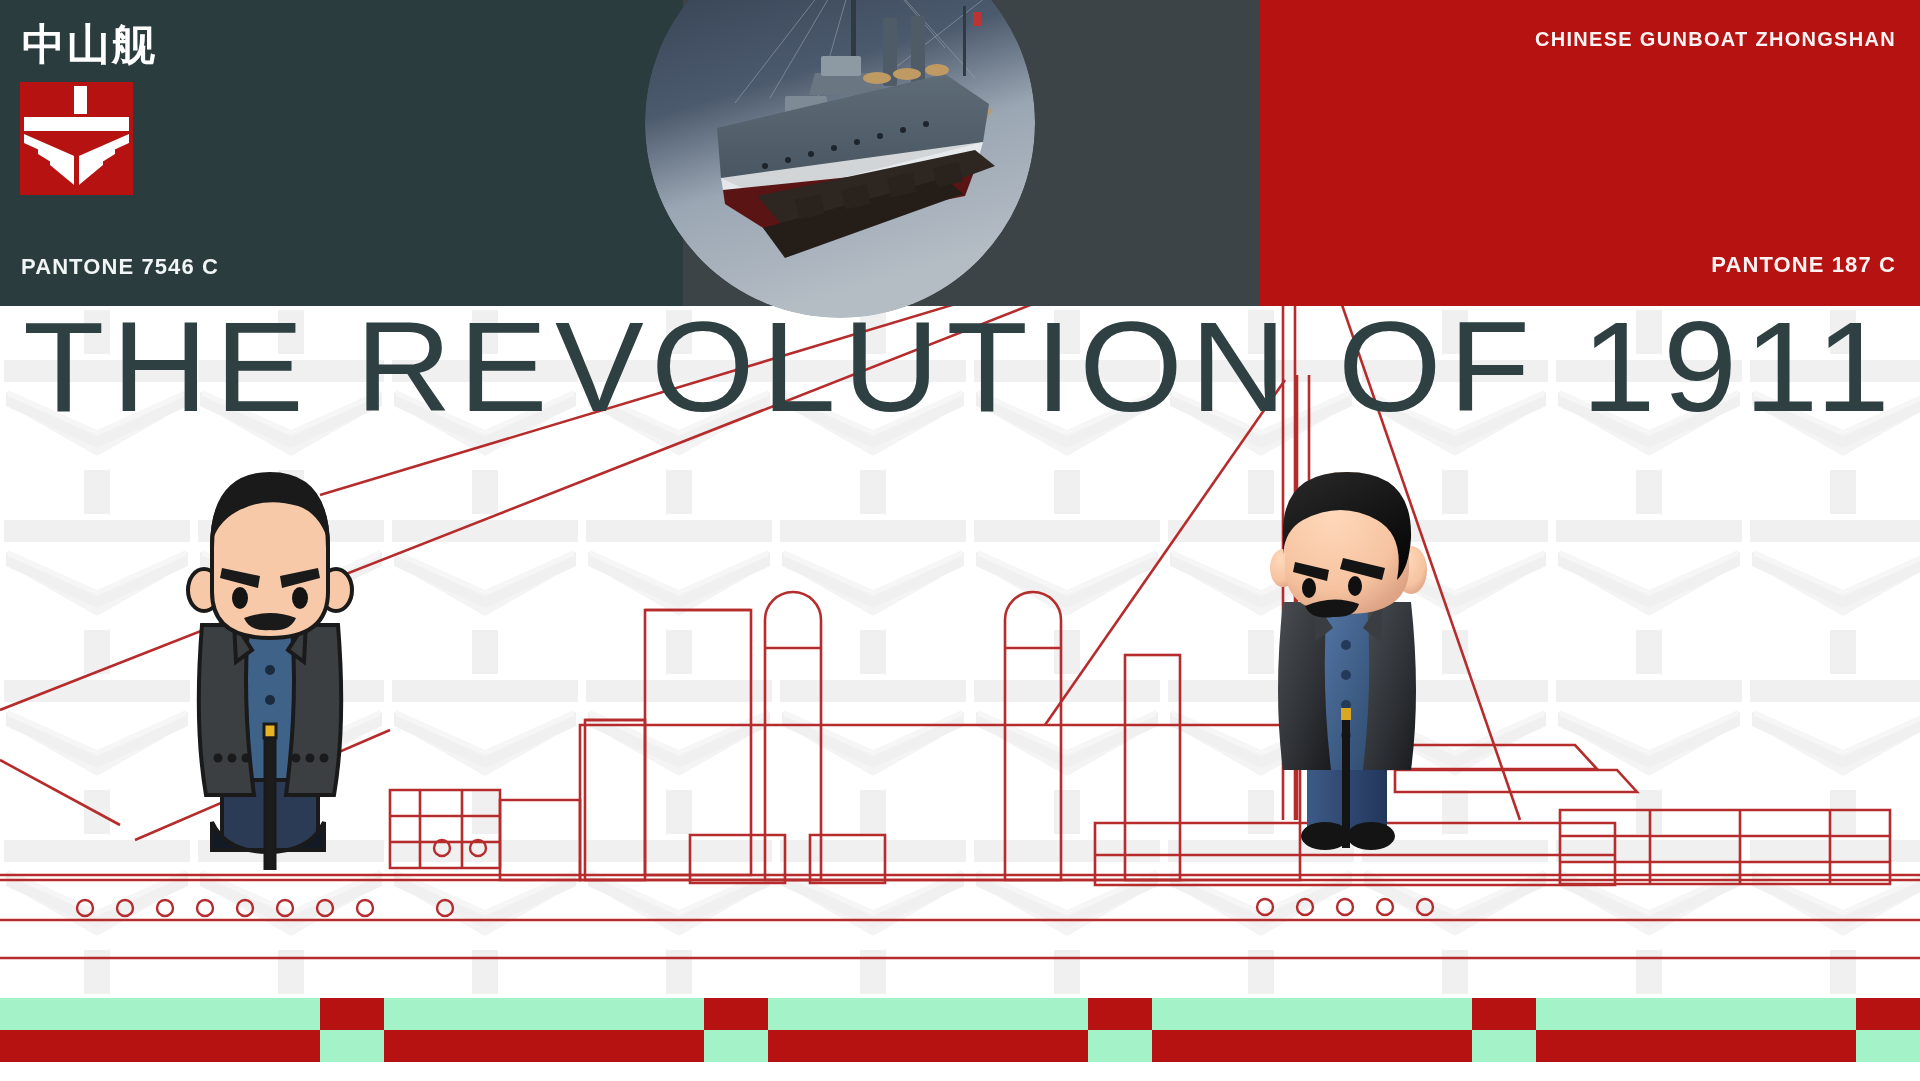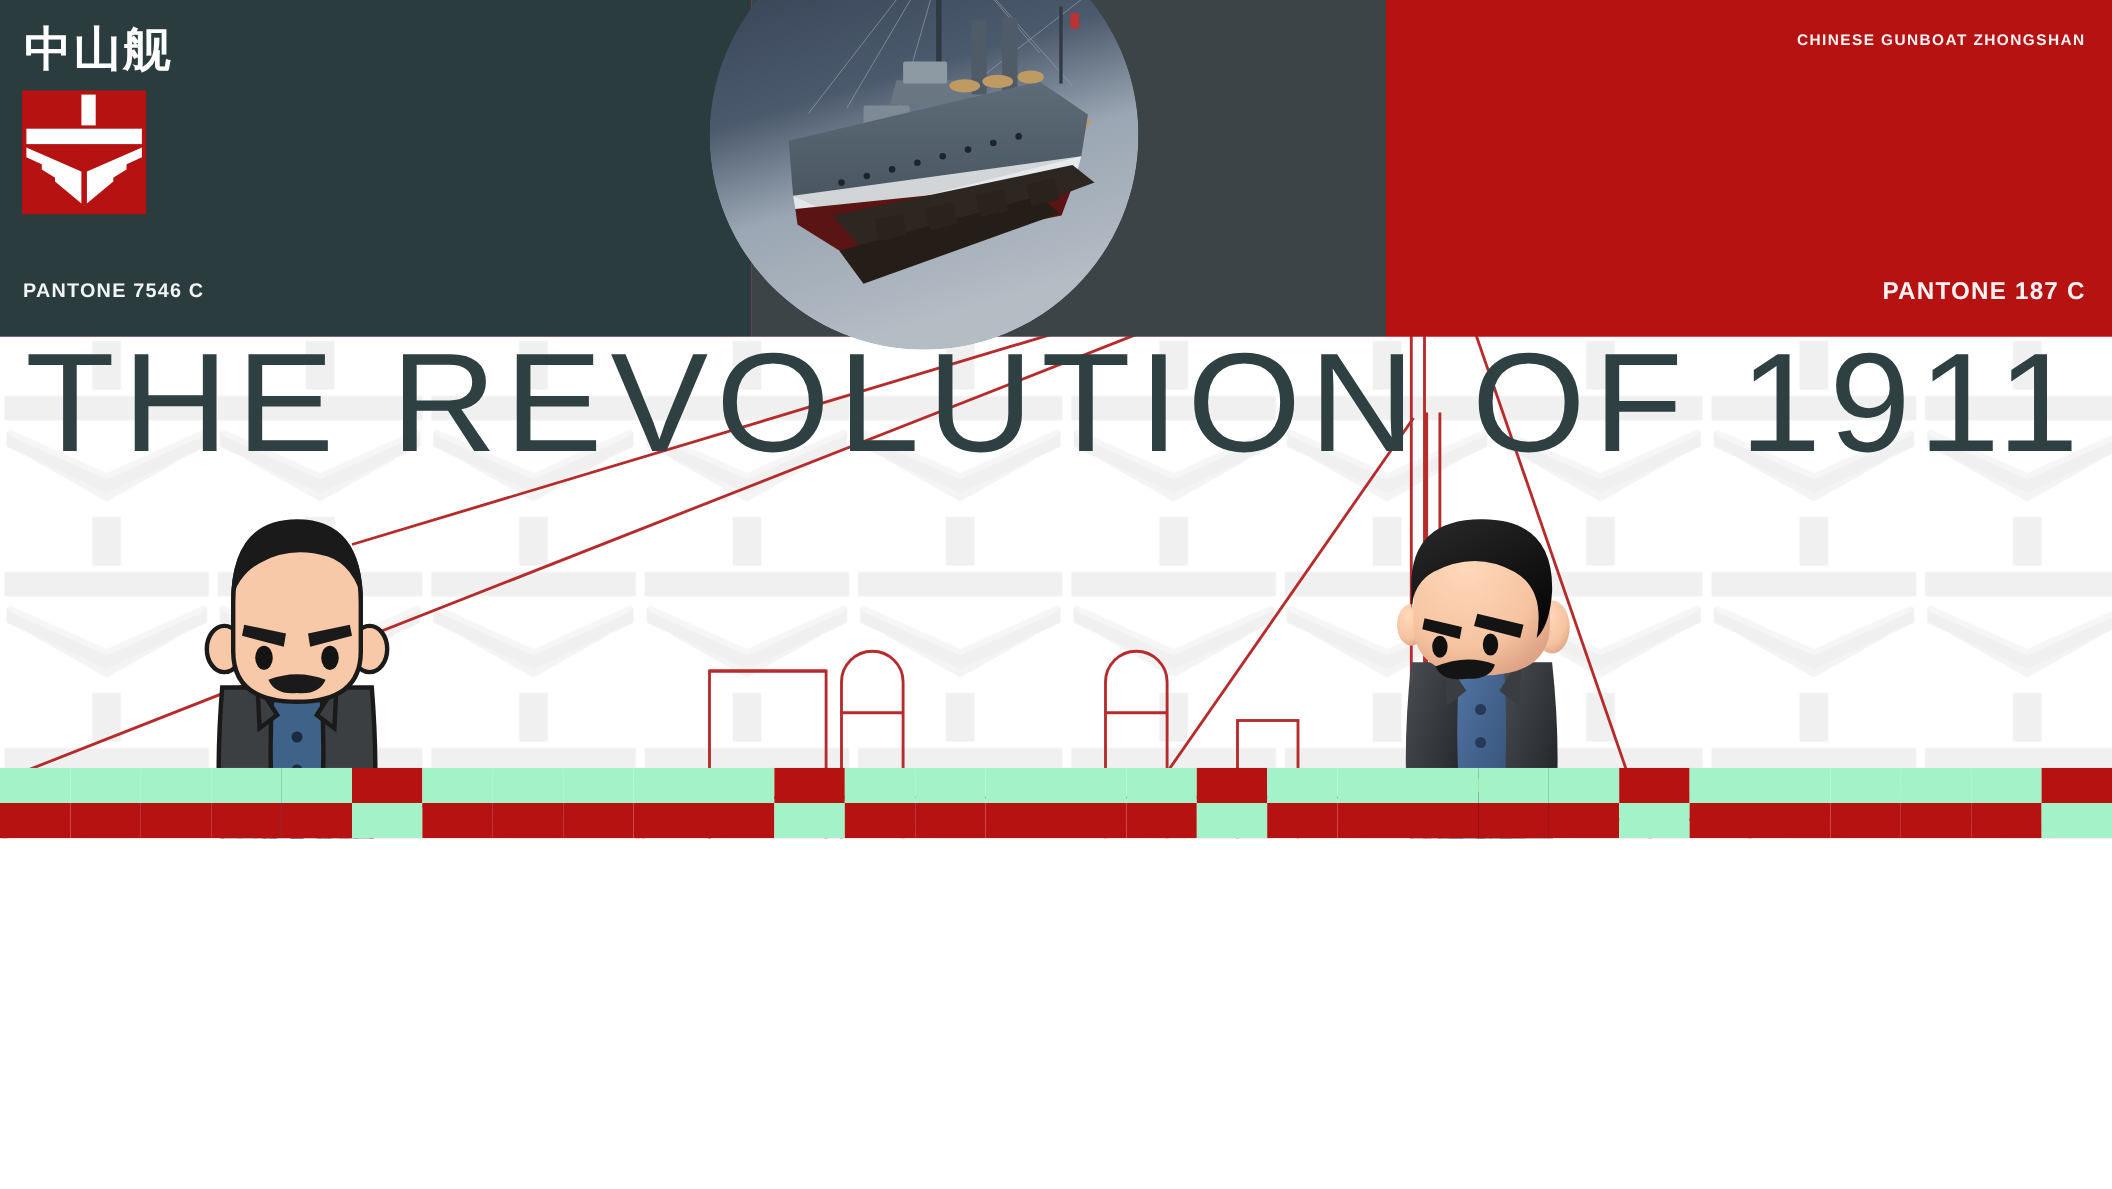--- a/index.html
+++ b/index.html
@@ -6,21 +6,21 @@
   html, body {
     width: 1920px; height: 1081px;
     overflow: hidden;
     background: #ffffff;
     font-family: "Liberation Sans", sans-serif;
   }
 
   #poster {
     position: relative;
     width: 1920px;
-    height: 762px;
+    height: 1062px;
     overflow: hidden;
     background: #ec4899;
   }
 
   
   .bg-pattern {
     position: absolute;
     left: 0; top: 306px;
     width: 1920px; height: 775px;
     background-color: #ffffff;
@@ -79,30 +79,30 @@
     position: absolute;
     left: 20px; top: 82px;
     width: 113px; height: 113px;
     z-index: 7;
   }
   .emblem svg { display: block; }
 
   .pantone-left {
     position: absolute;
     left: 21px; top: 254px;
-    font-size: 18px;
+    font-size: 22px;
     font-weight: 600;
     letter-spacing: 1.1px;
     color: #f2f5f5;
     z-index: 7;
   }
   .brand-right {
     position: absolute;
     right: 24px; top: 28px;
-    font-size: 14px;
+    font-size: 20px;
     font-weight: 600;
     letter-spacing: 1.3px;
     color: #fdf3f3;
     z-index: 7;
   }
   .pantone-right {
     position: absolute;
     right: 24px; top: 252px;
     font-size: 22px;
     font-weight: 600;

